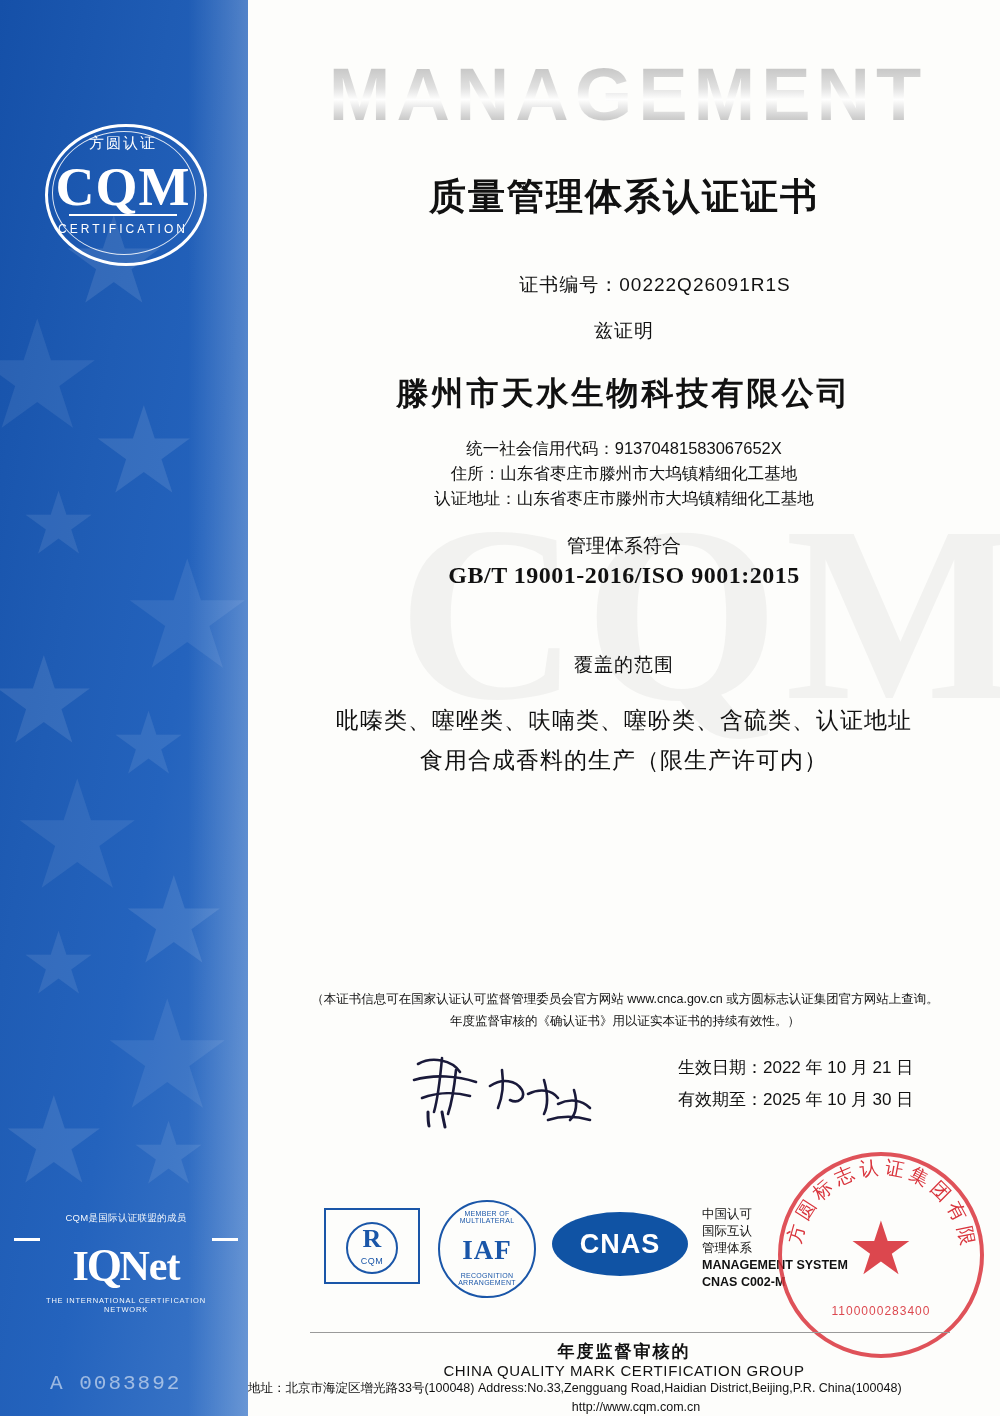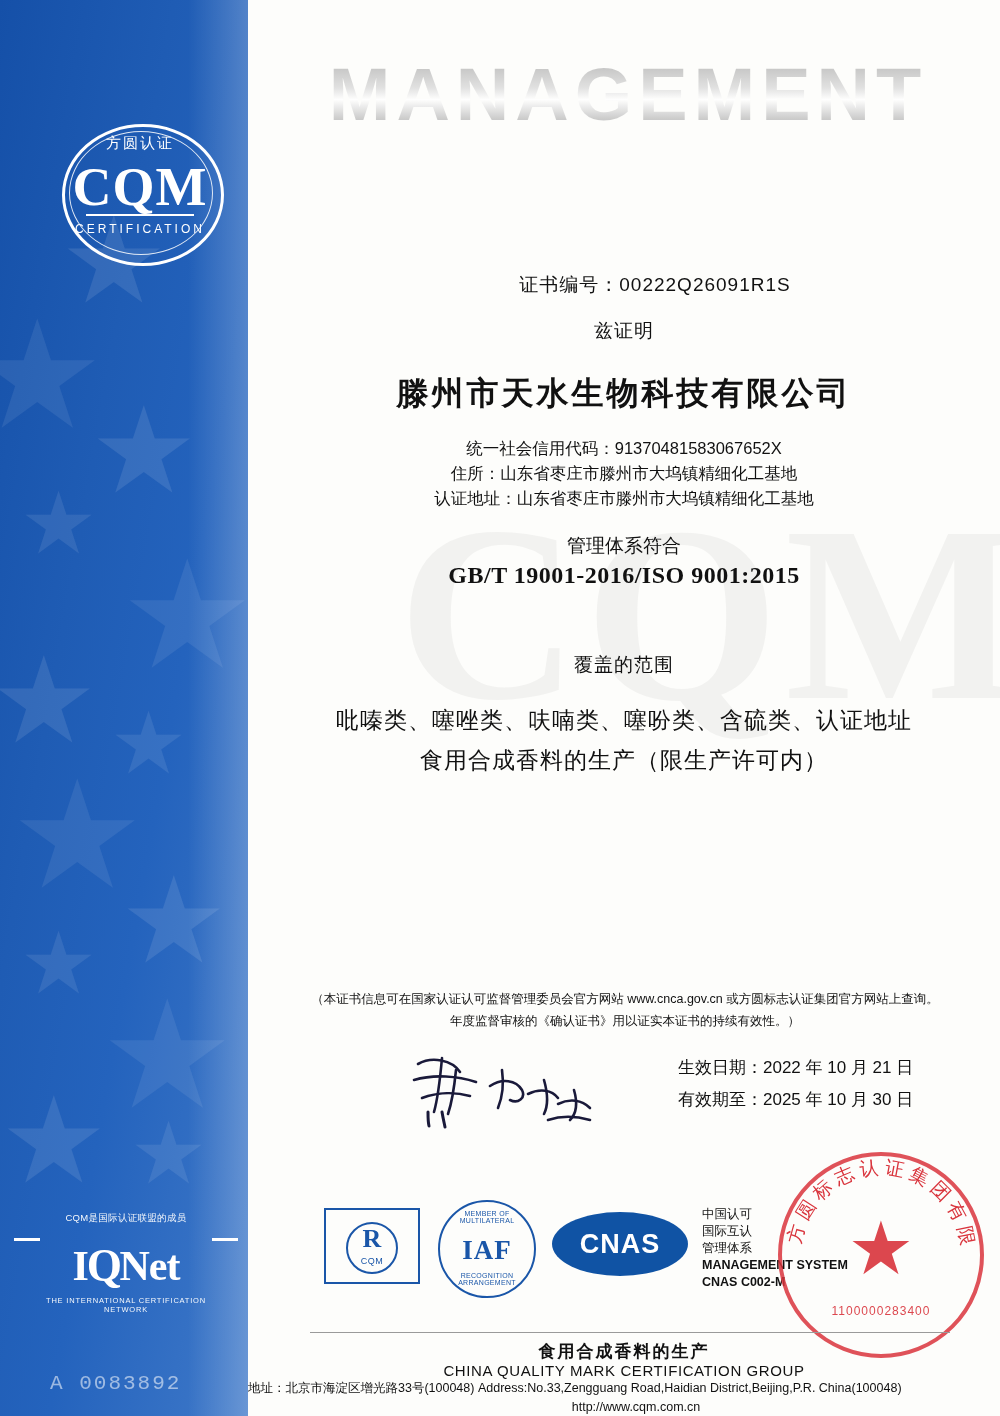--- a/index.html
+++ b/index.html
@@ -27,21 +27,21 @@
     position:absolute;
     color:rgba(255,255,255,0.10);
     font-size:120px;line-height:1;
     user-select:none;
   }
   .star.s2{font-size:86px;color:rgba(255,255,255,0.09);}
   .star.s3{font-size:150px;color:rgba(255,255,255,0.08);}
 
   
   .cqm-logo{
-    position:absolute;left:56px;top:118px;width:168px;height:148px;text-decoration:underline;
+    position:absolute;left:39px;top:118px;width:168px;height:148px;text-decoration:underline;
   }
   .cqm-ring{
     position:absolute;left:6px;top:6px;width:156px;height:136px;
     border:3px solid #fff;border-radius:50%;
   }
   .cqm-ring2{
     position:absolute;left:13px;top:13px;width:142px;height:122px;
     border:1.5px solid rgba(255,255,255,.85);border-radius:50%;
   }
   .cqm-top{
@@ -284,20 +284,21 @@
 
     <div class="serial">A 0083892</div>
   </div>
 
   <div class="content">
 
     <div class="watermark">CQM</div>
 
     <div class="word-cert">MANAGEMENT</div>
 
+    <div class="title-cn">质量管理体系认证证书</div>
 
     <div class="cert-no">
       <span>证书编号：</span><span>00222Q26091R1S</span>
     </div>
 
     <div class="hereby">兹证明</div>
 
     <div class="company">滕州市天水生物科技有限公司</div>
 
     <div class="info">
@@ -381,18 +382,18 @@
         </defs>
         <text fill="#d9343c" font-size="19" font-family="'Liberation Sans',sans-serif" letter-spacing="5">
           <textPath href="#sealarc" startOffset="4%">方圆标志认证集团有限公司</textPath>
         </text>
       </svg>
       <div class="star">★</div>
       <div class="bottom-num">1100000283400</div>
     </div>
 
     <div class="footdiv"></div>
-    <div class="foot-org">食用合成香料的生产</div>
+    <div class="foot-org">年度监督审核的</div>
     <div class="foot-org-en">CHINA QUALITY MARK CERTIFICATION GROUP</div>
     <div class="foot-addr">地址：北京市海淀区增光路33号(100048)  Address:No.33,Zengguang Road,Haidian District,Beijing,P.R. China(100048)</div>
     <div class="foot-url">http://www.cqm.com.cn</div>
   </div>
 </div>
 
 </body></html>

